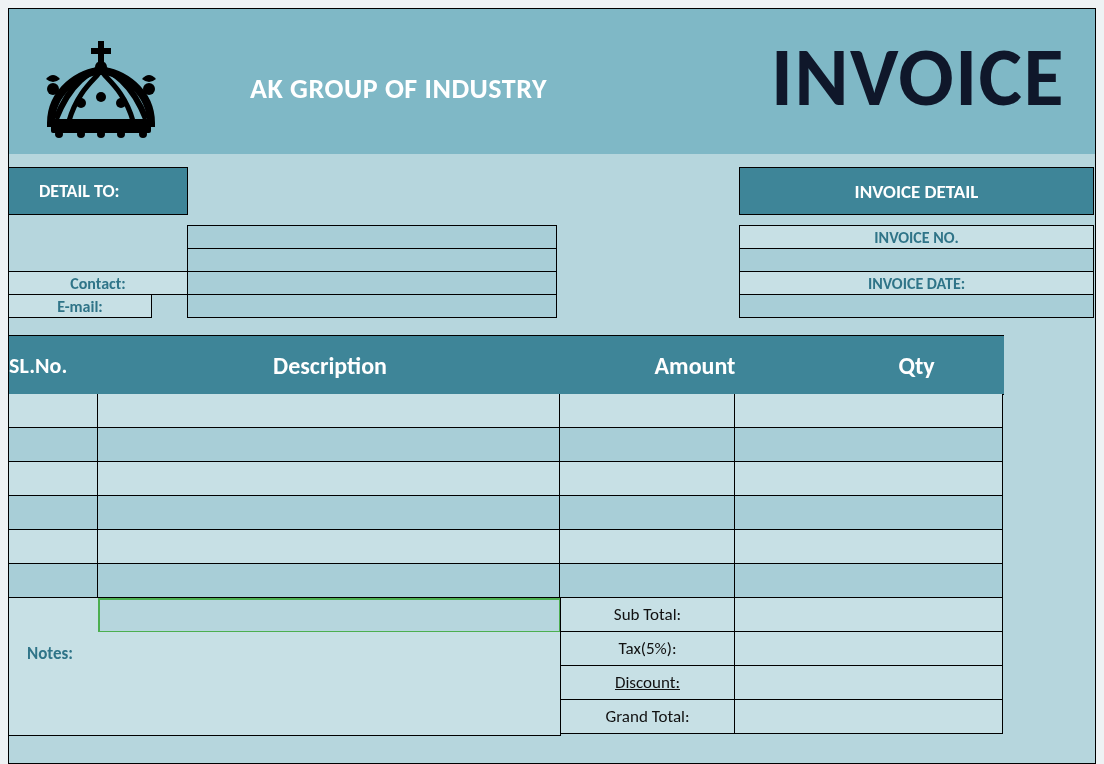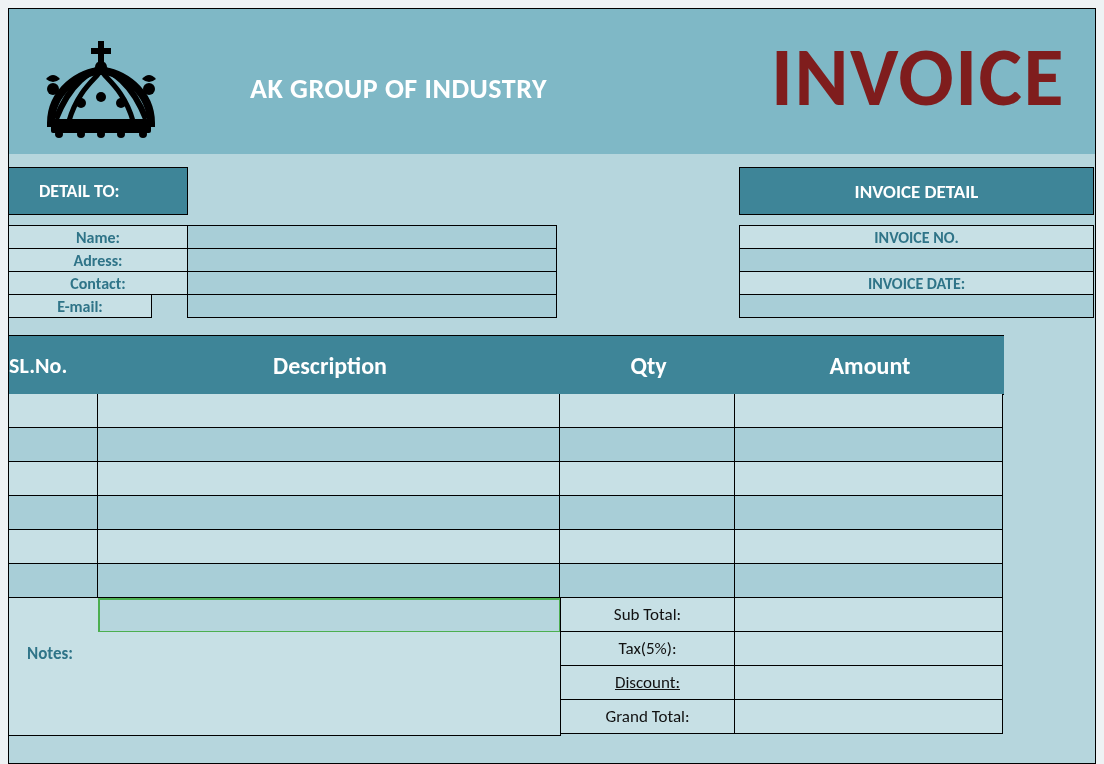--- a/index.html
+++ b/index.html
@@ -40,21 +40,21 @@
     color: #ffffff;
     font-size: 28px;
     font-weight: 700;
     letter-spacing: 0.5px;
     margin-left: 31px;
   }
   .invoice-title {
     position: absolute;
     right: 30px;
     top: 18px;
-    color: #7f1d1d;
+    color: #0f172a;
     font-size: 82px;
     font-weight: 700;
     letter-spacing: 1.5px;
   }
 
   
   .zone {
     position: relative;
     height: 190px;
   }
@@ -249,41 +249,39 @@
       </svg>
     </div>
     <div class="company-name">AK GROUP OF INDUSTRY</div>
     <div class="invoice-title">INVOICE</div>
   </div>
 
   <div class="zone">
     <div class="label-bar invoice-to-bar">DETAIL TO:</div>
     <div class="label-bar invoice-detail-bar">INVOICE DETAIL</div>
 
-    <div class="field-label lbl-name">Name:</div>
-    <div class="field-label lbl-adress">Adress:</div>
     <div class="field-label lbl-contact">Contact:</div>
     <div class="field-label lbl-email">E-mail:</div>
 
     <div class="field-input in-name"></div>
     <div class="field-input in-adress"></div>
     <div class="field-input in-contact"></div>
     <div class="field-input in-email"></div>
 
     <div class="field-label lbl-invno">INVOICE NO.</div>
     <div class="field-input in-invno"></div>
     <div class="field-label lbl-invdate">INVOICE DATE:</div>
     <div class="field-input in-invdate"></div>
   </div>
 
   <div class="thead">
     <div class="th th-sl">SL.No.</div>
     <div class="th th-desc">Description</div>
+    <div class="th th-amt">Amount</div>
     <div class="th th-qty">Qty</div>
-    <div class="th th-amt">Amount</div>
   </div>
 
   <div class="tbody">
     <div class="trow">
       <div class="cell c-sl"></div>
       <div class="cell c-desc"></div>
       <div class="cell c-qty"></div>
       <div class="cell c-amt"></div>
     </div>
     <div class="trow">

